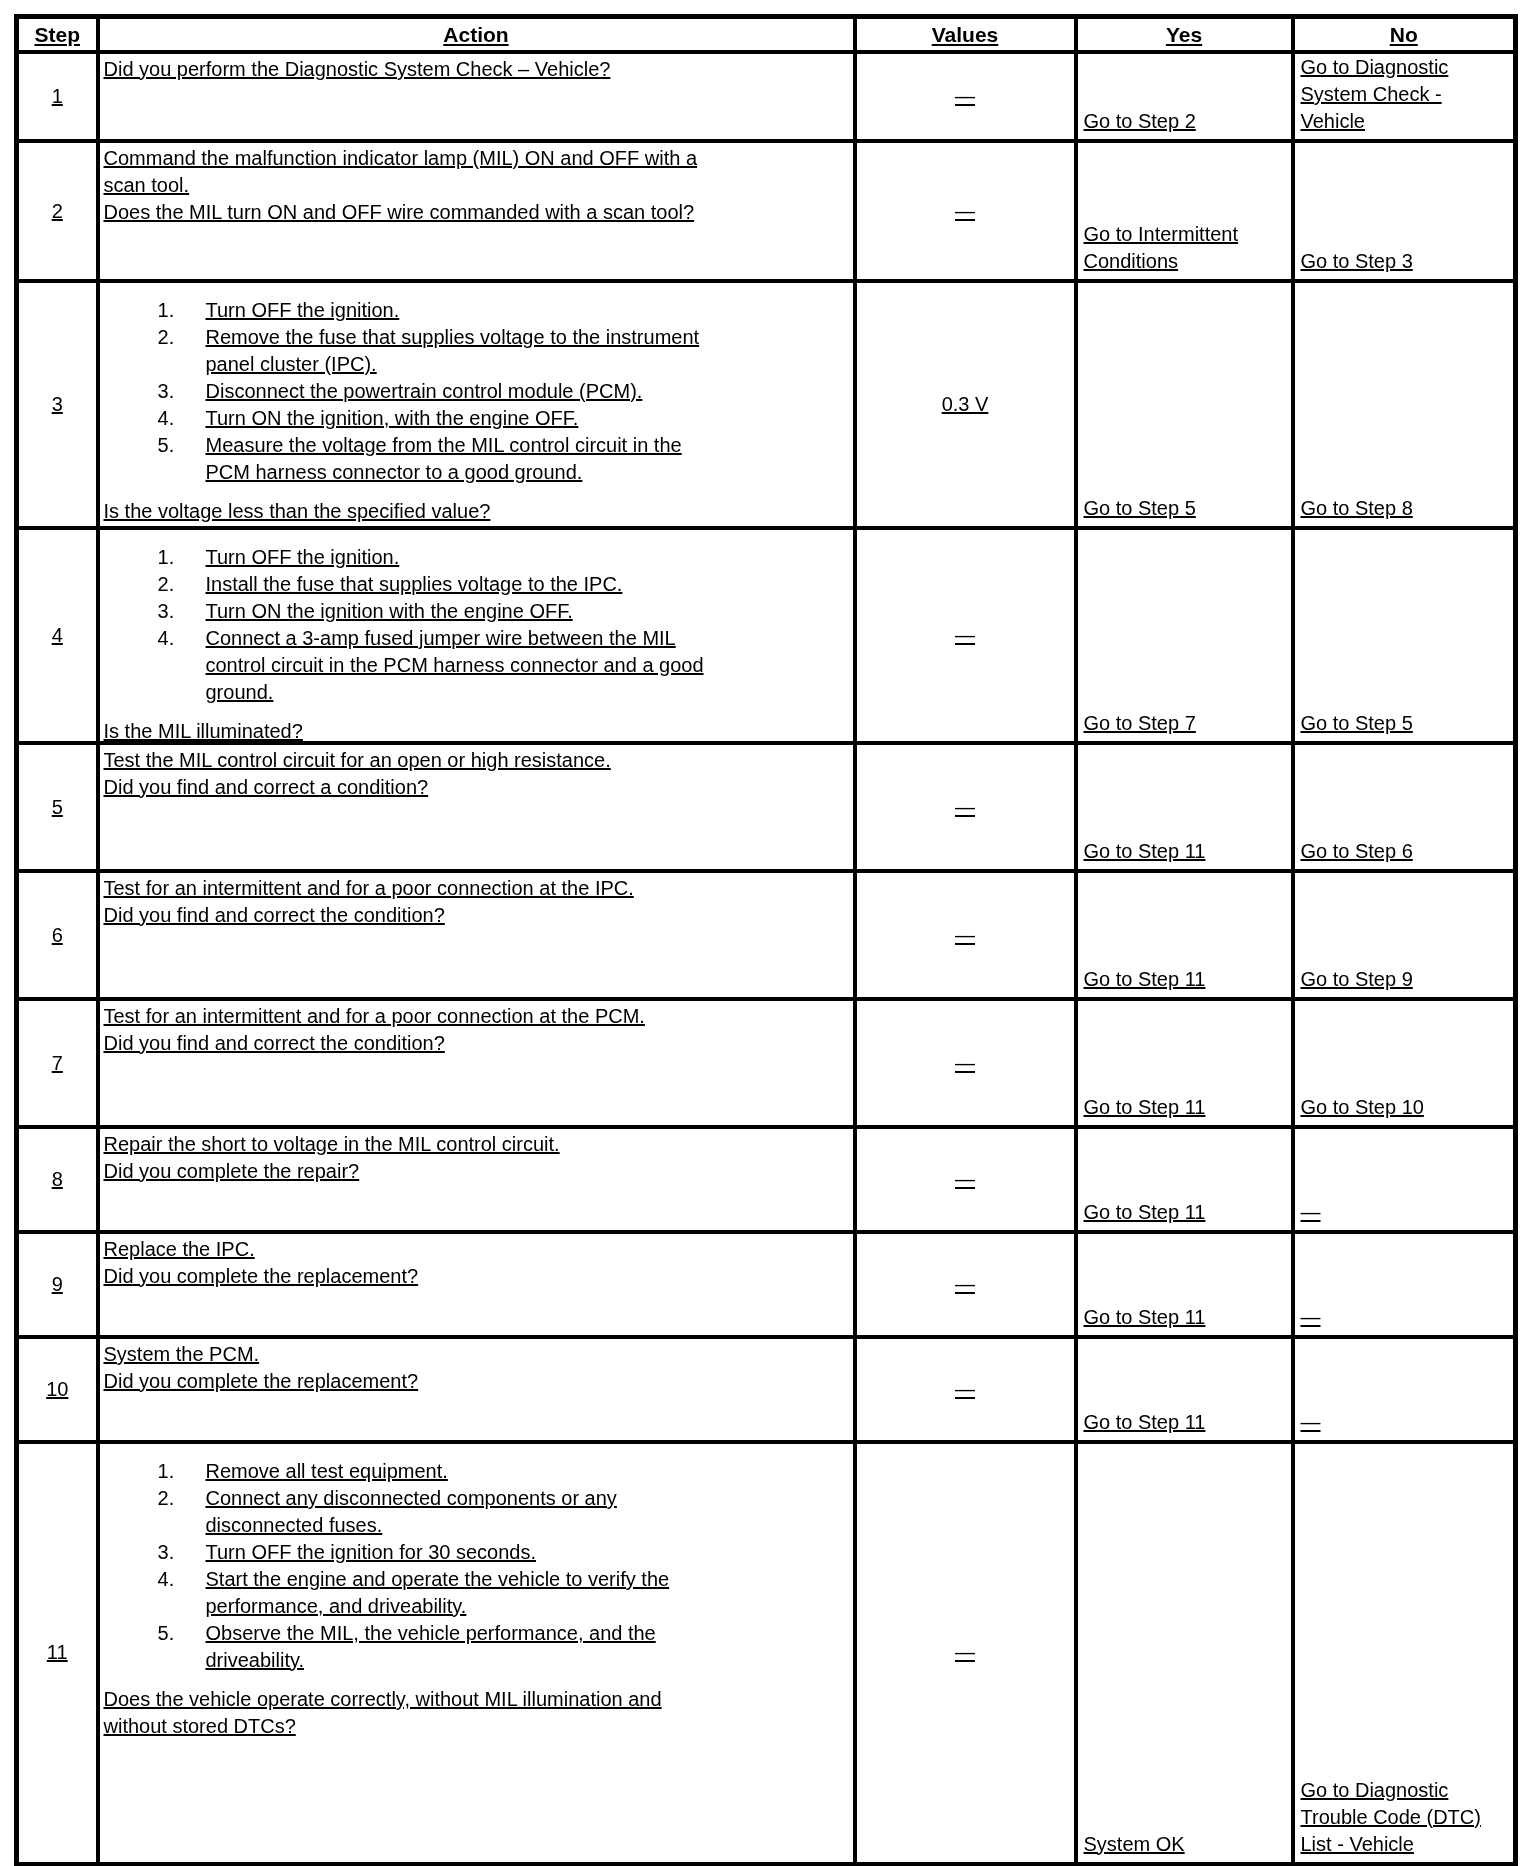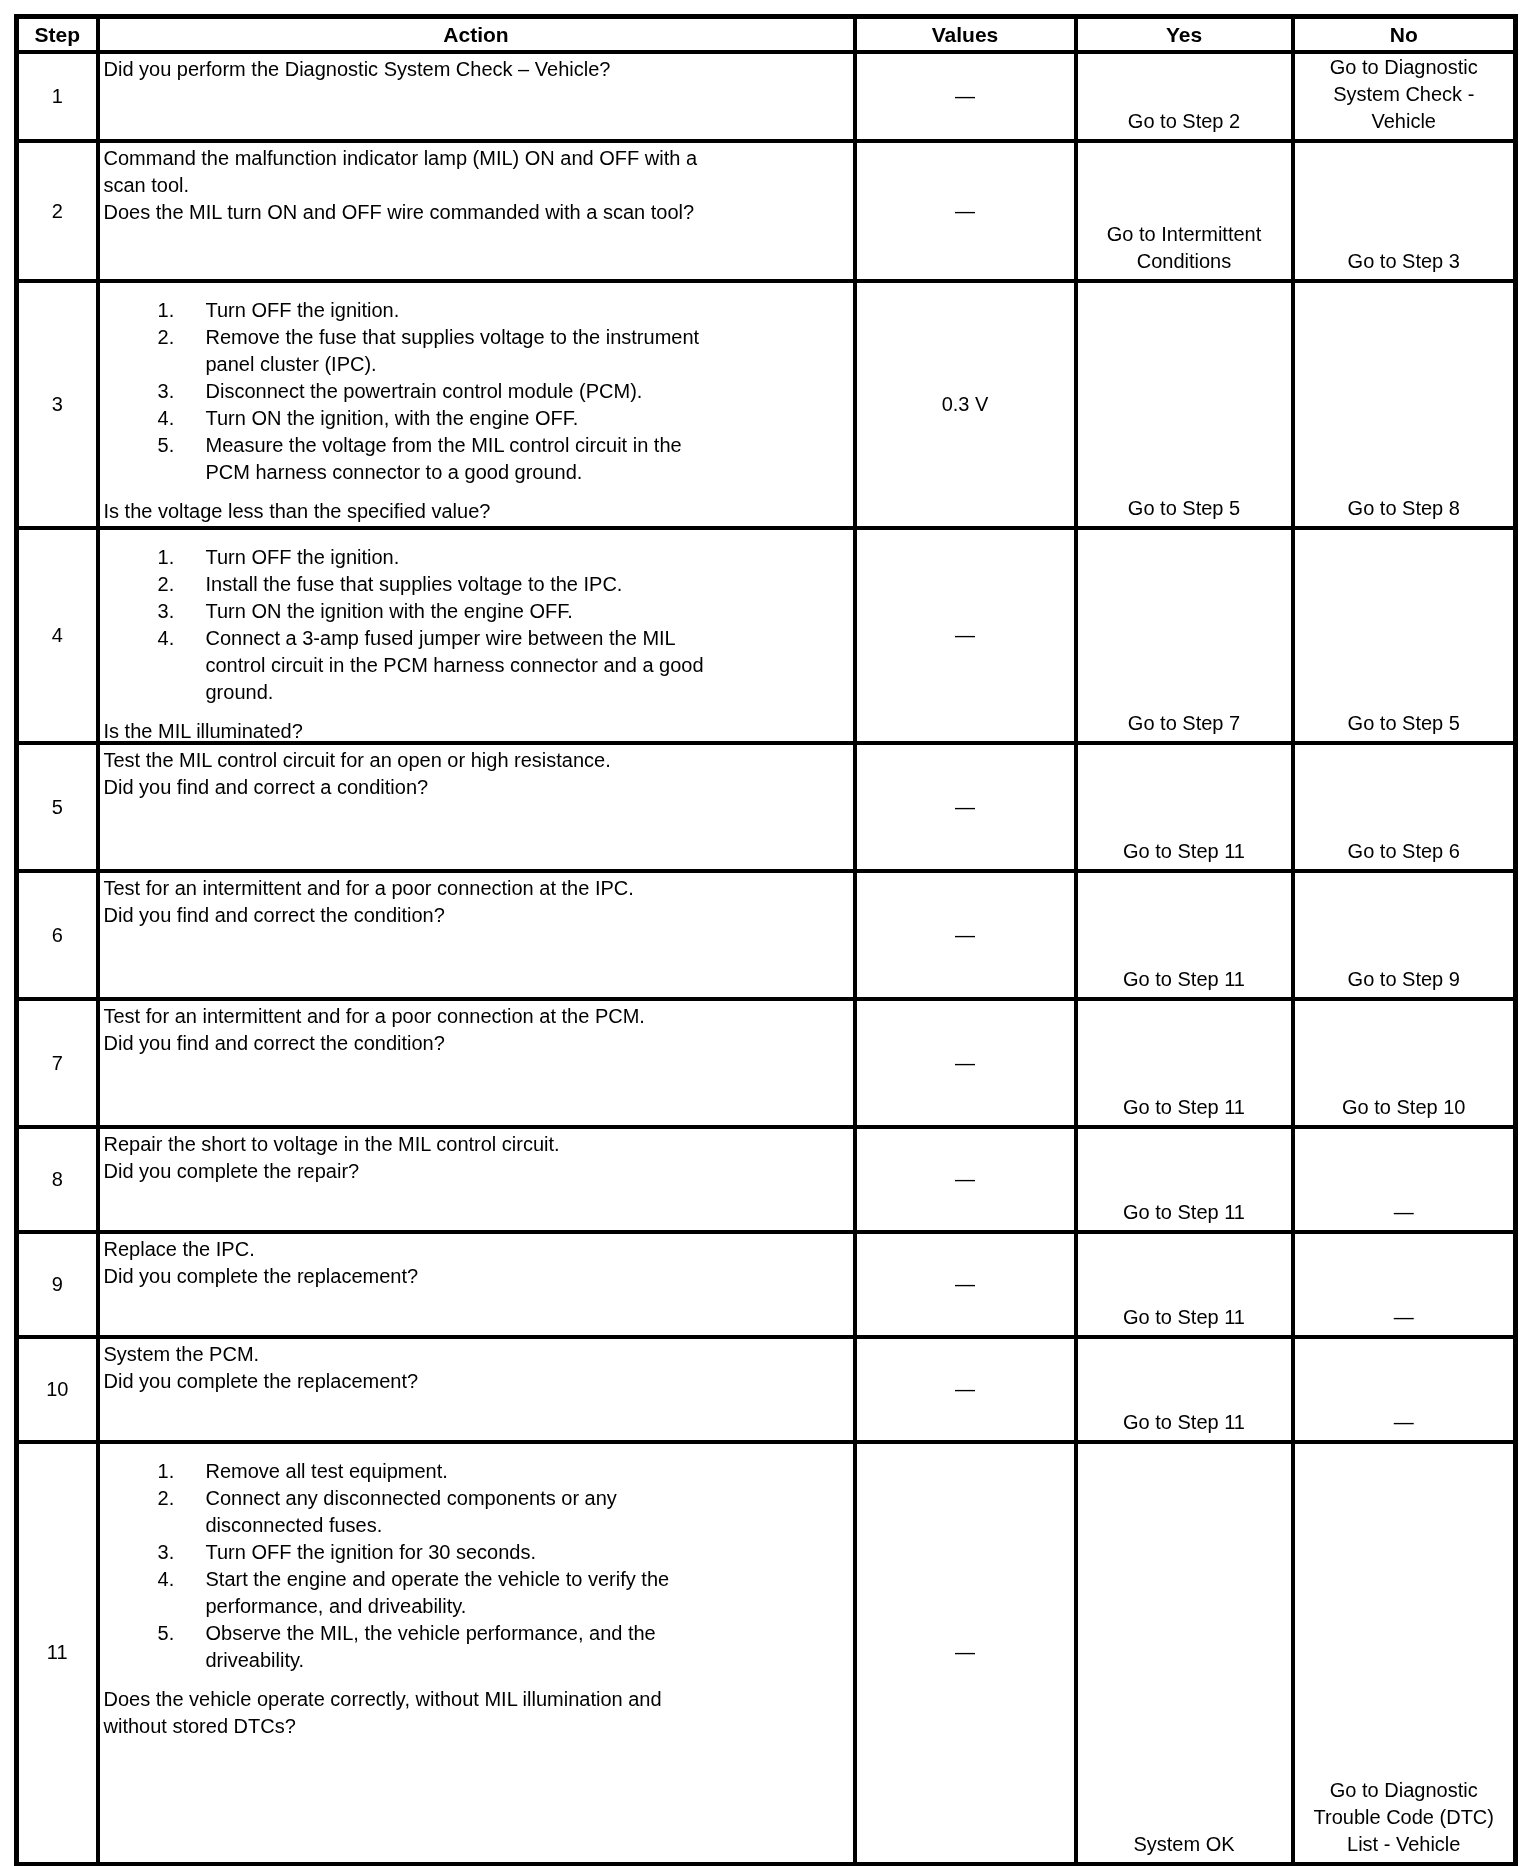--- a/index.html
+++ b/index.html
@@ -21,20 +21,21 @@
     width:1499px;
     border-collapse:collapse;
     table-layout:fixed;
     border:5px solid #000;
     font-size:20px;
     line-height:27px;
   }
   td,th{
     border:4px solid #000;
     overflow:hidden;
+    text-decoration:underline;
   }
   th{
     font-size:21px;
     font-weight:bold;
     text-align:center;
     vertical-align:middle;
     padding:2px;
   }
   
   col.w-step{width:81px}
@@ -102,21 +103,20 @@
     content:counter(n) ".";
     position:absolute;
     left:42px;
   }
   td.c-values{
     text-align:center;
     vertical-align:middle;
     padding:0 4px;
   }
   td.c-yes, td.c-no{
-    text-align:center;
     vertical-align:bottom;
     padding:0 6px 4px 6px;
   }
 </style>
 </head>
 <body>
 
 <div class="page">
   <table class="diag">
     <colgroup>

